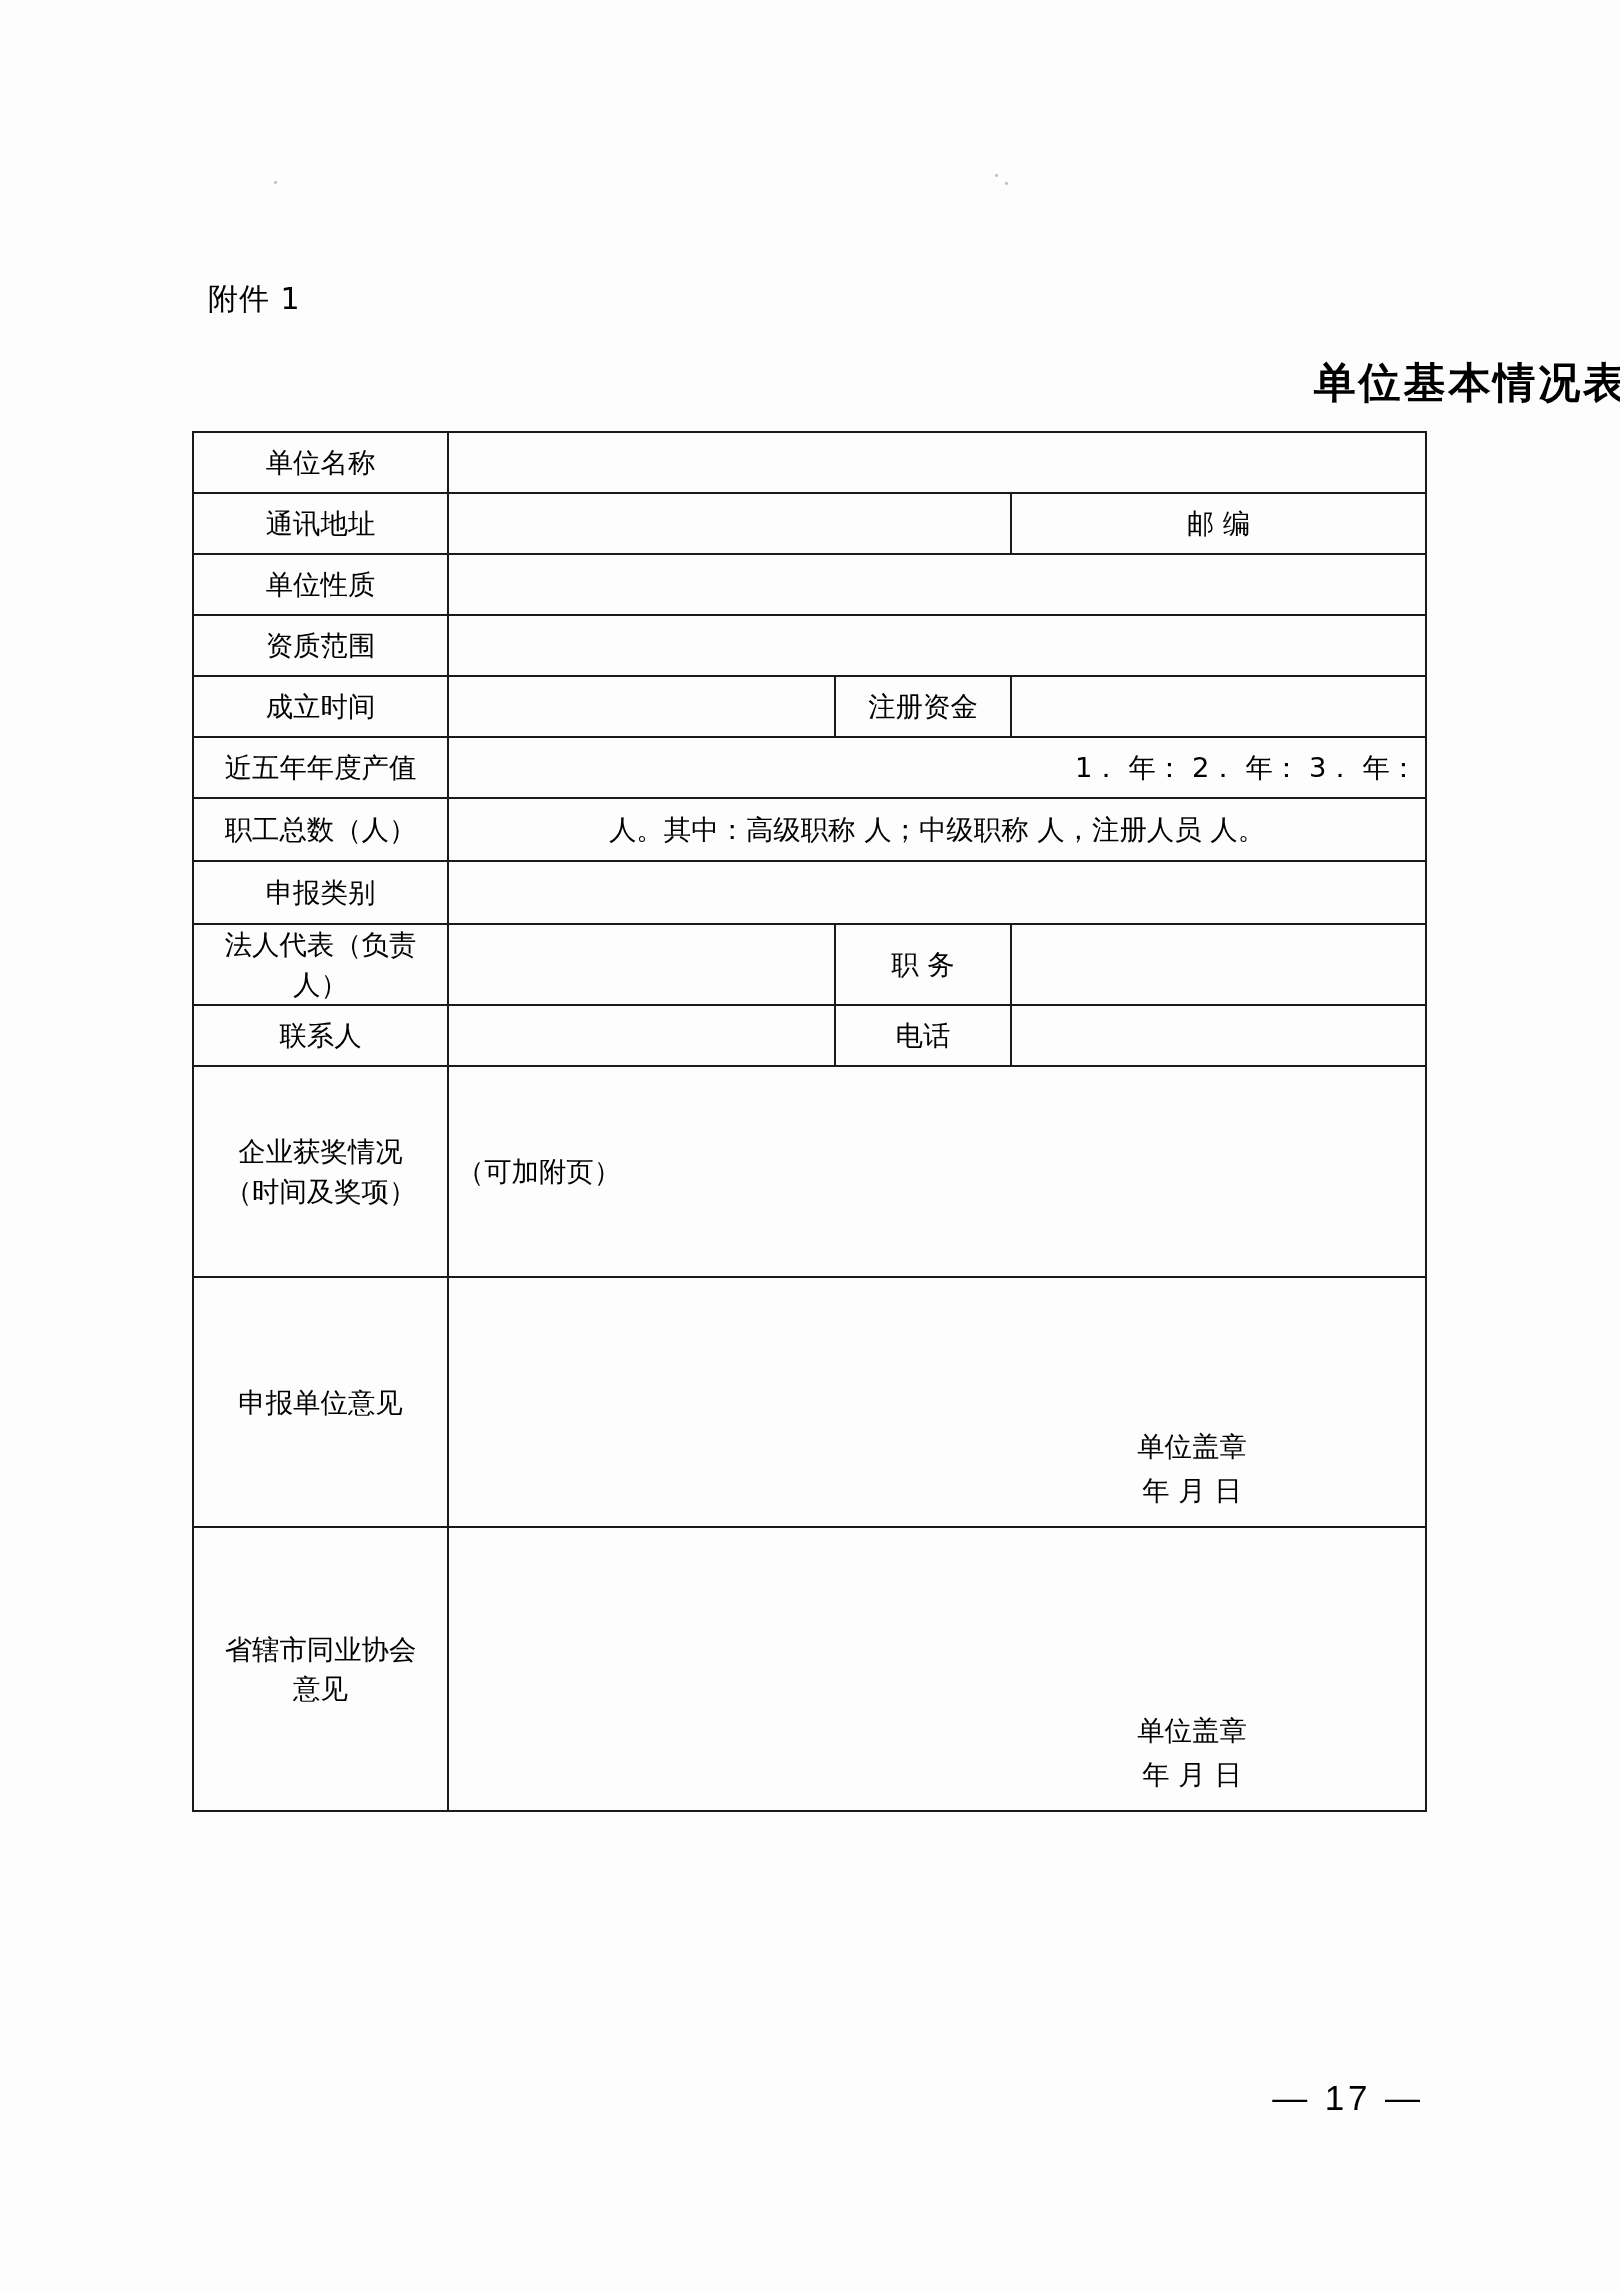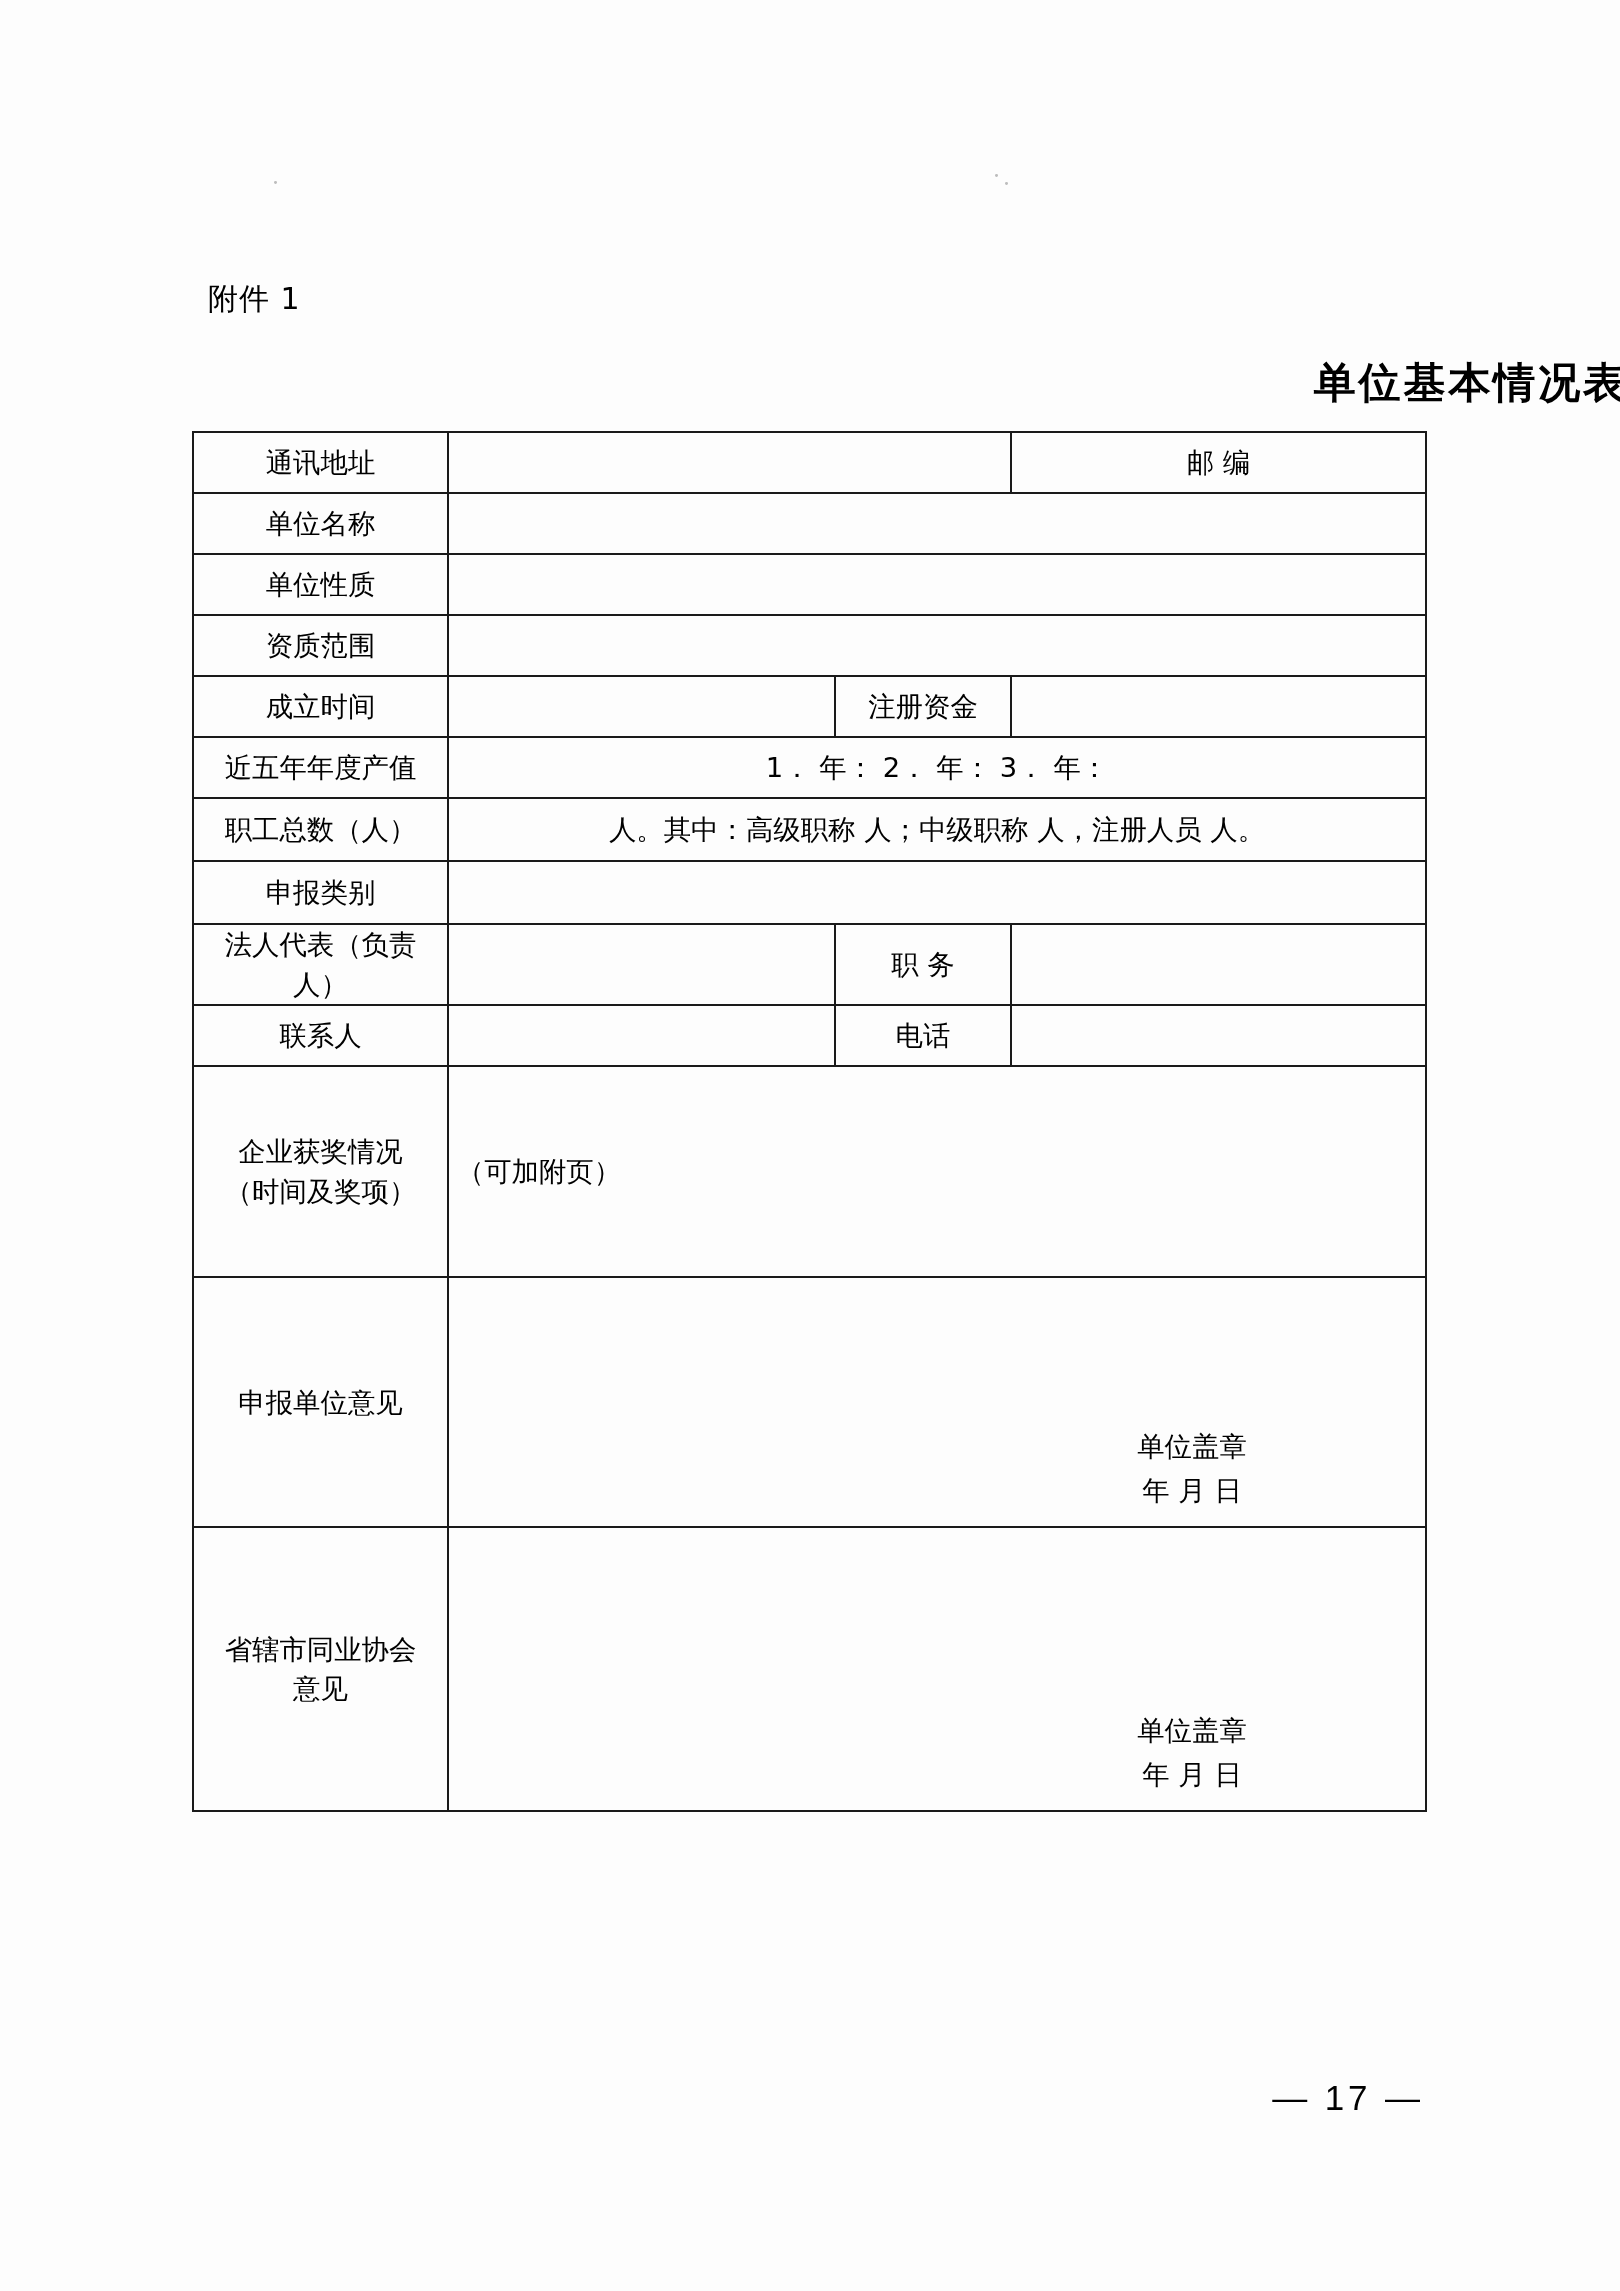--- a/index.html
+++ b/index.html
@@ -61,21 +61,21 @@
     text-align: center;
     white-space: nowrap;
   }
   td.lbl-wrap {
     text-align: center;
   }
   td.val {
     text-align: left;
   }
   td.val-pad {
-    text-align: center;
+    text-align: right;
     padding-left: 21.6px;
     margin-top: 39px;
   }
   .row-h1 { height: 61px; }
   .row-h2 { height: 63px; }
   .row-h3 { height: 76px; padding-left: 12px; }
   .cell-top {
     vertical-align: top;
     padding-top: 9.8px;
   }
@@ -119,27 +119,27 @@
 
   <table class="form">
     <colgroup>
       <col style="width:255px">
       <col style="width:387px">
       <col style="width:176px">
       <col style="width:415px">
     </colgroup>
     <tbody>
       <tr class="row-h1">
+        <td class="lbl">单位名称</td>
+        <td class="val" colspan="3"></td>
+      </tr>
+      <tr class="row-h1">
         <td class="lbl">通讯地址</td>
         <td class="val" colspan="2"></td>
         <td class="lbl" style="width:196px">邮 编</td>
-      </tr>
-      <tr class="row-h1">
-        <td class="lbl">单位名称</td>
-        <td class="val" colspan="3"></td>
       </tr>
       <tr class="row-h1">
         <td class="lbl">单位性质</td>
         <td class="val" colspan="3"></td>
       </tr>
       <tr class="row-h1">
         <td class="lbl">资质范围</td>
         <td class="val" colspan="3"></td>
       </tr>
       <tr class="row-h1">

